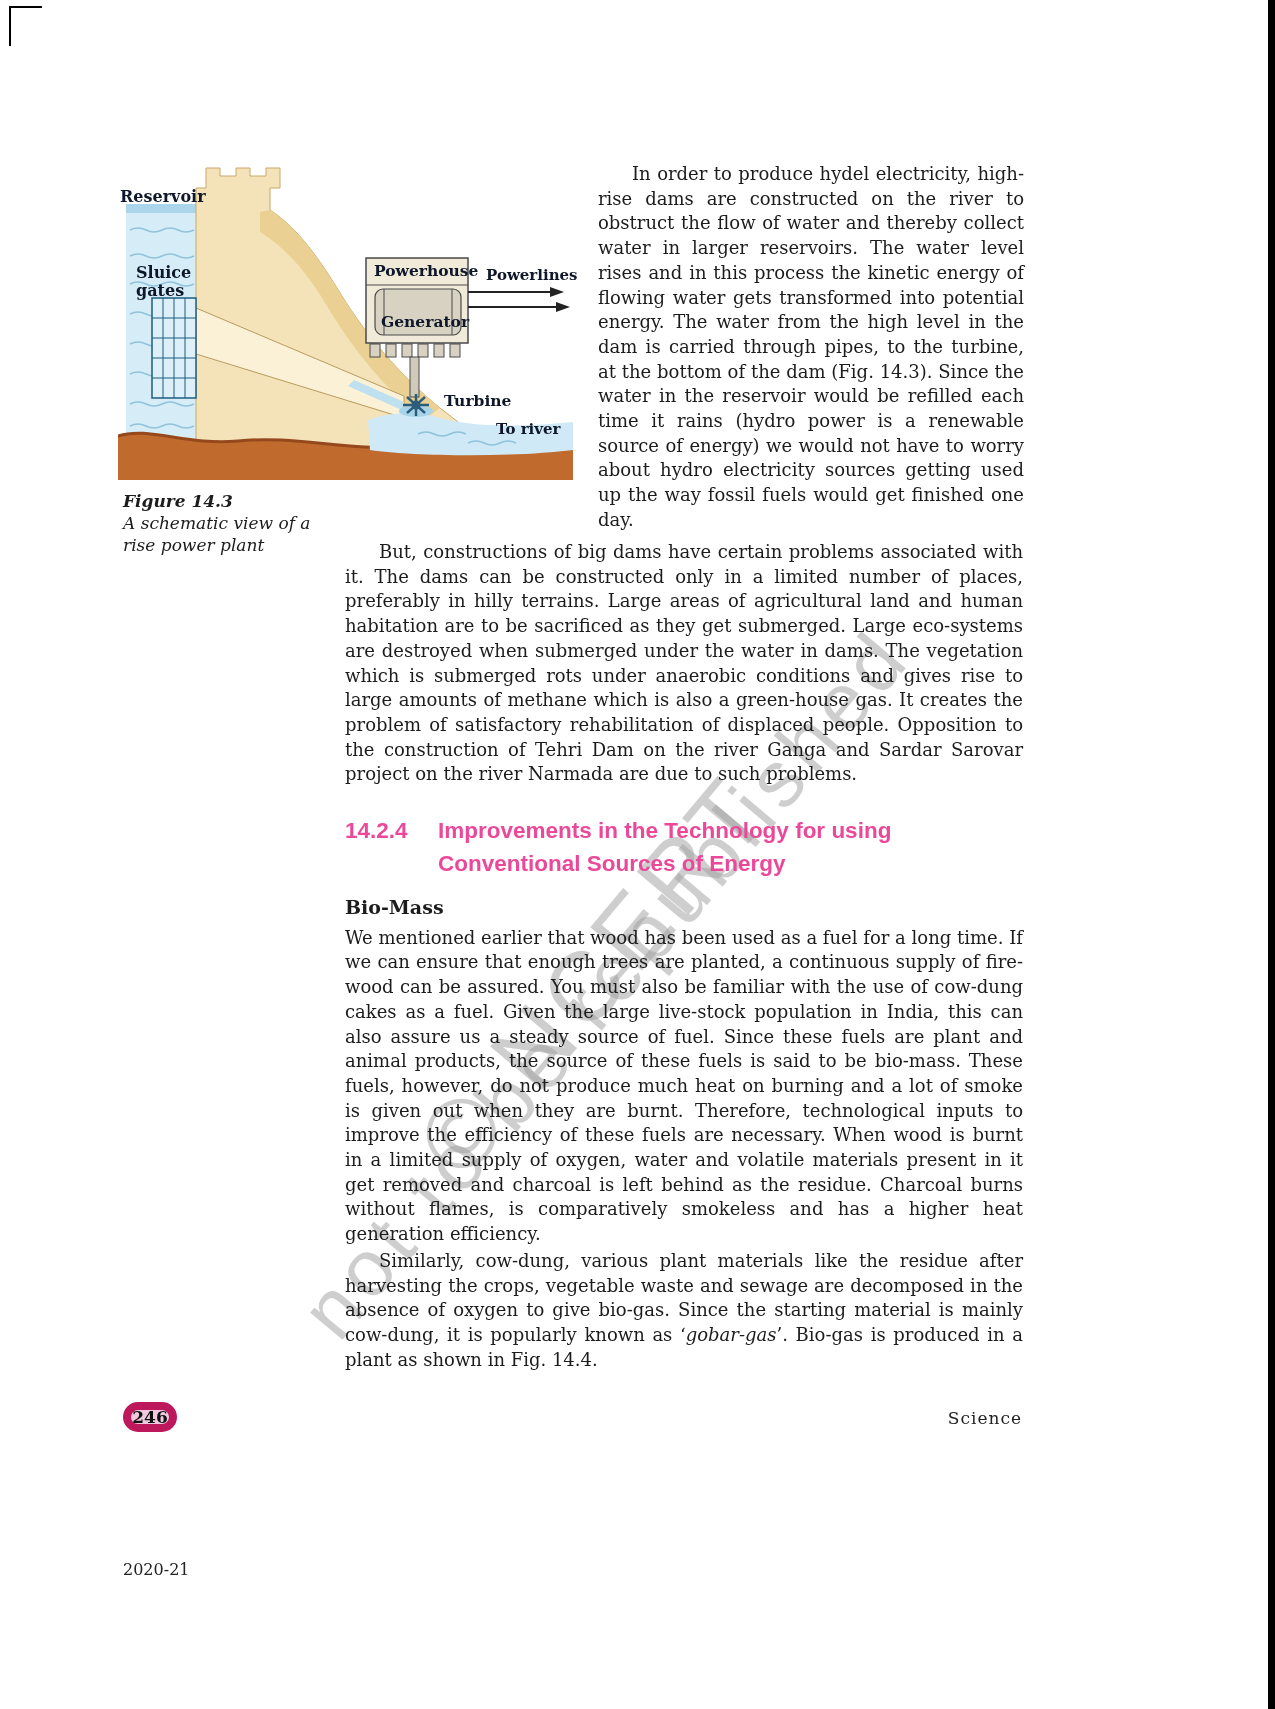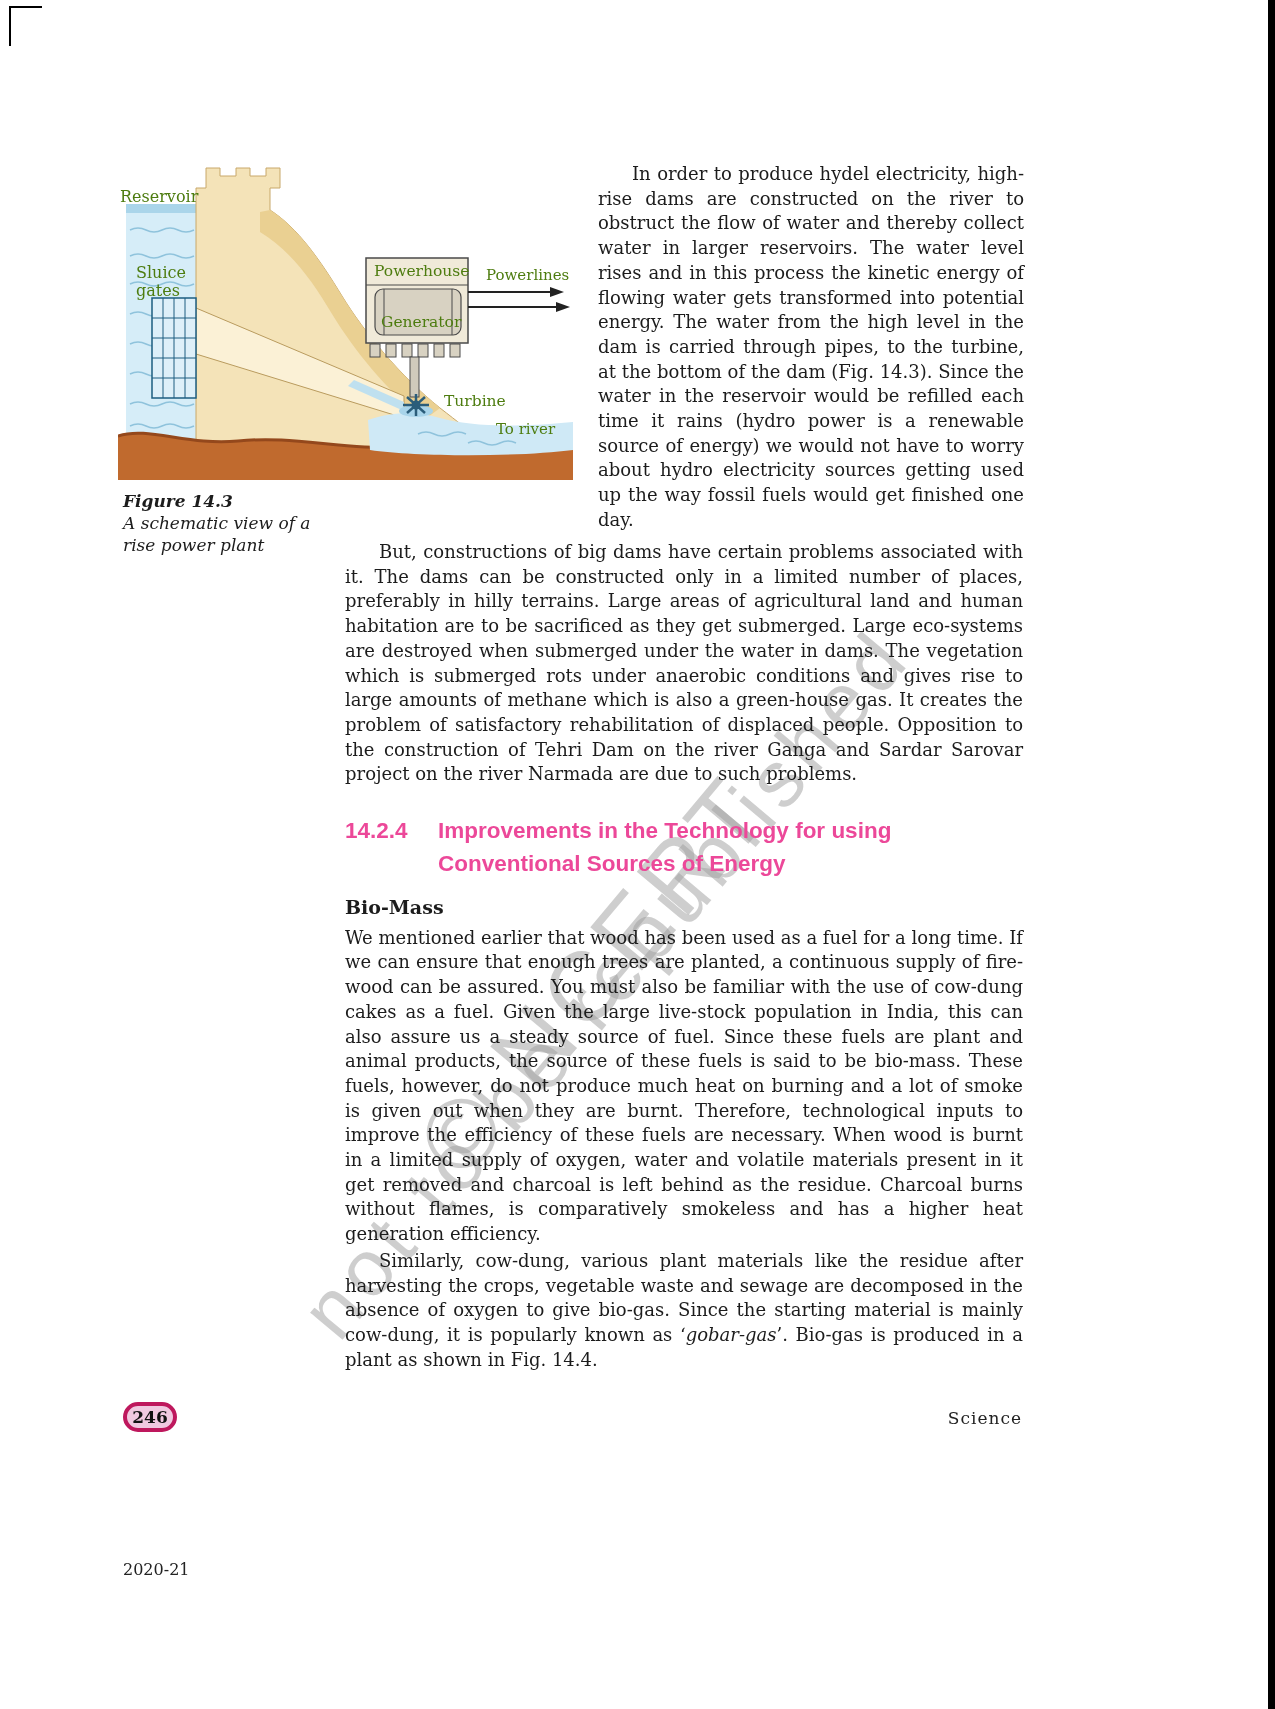--- a/index.html
+++ b/index.html
@@ -22,22 +22,23 @@
     transform-origin:0 0; z-index:1; font-weight:500;
   }
   .wm1 { left:395px; top:1125px; font-size:98px; transform:rotate(-50deg); }
   .wm2 { left:283px; top:1297px; font-size:80px; transform:rotate(-50deg); }
 
   .content { position:absolute; left:0; top:0; width:100%; height:100%; z-index:2; }
 
   
   .figure-area { position:absolute; left:118px; top:158px; width:455px; height:325px; }
   .fig-label {
-    position:absolute; font-size:16px; line-height:18px; color:#4d7c0f;
+    position:absolute; font-size:16px; line-height:18px; color:#0f172a;
     font-family:"DejaVu Serif", serif;
+    font-weight:bold;
   }
   .lbl-reservoir  { left:2px;   top:30px; }
   .lbl-sluice     { left:18px;  top:106px; width:60px; }
   .lbl-powerhouse { left:256px; top:104px; font-size:15.5px; }
   .lbl-generator  { left:263px; top:155px; font-size:15.5px; }
   .lbl-powerlines { left:368px; top:108px; font-size:15px; }
   .lbl-turbine    { left:326px; top:234px; font-size:15.5px; }
   .lbl-toriver    { left:378px; top:262px; font-size:15px; }
 
   .figure-caption { position:absolute; left:123px; top:490px; width:235px; font-size:17px; line-height:22px; }
@@ -63,21 +64,21 @@
   .biomass-heading {
     margin-top:15px; font-size:19px; font-weight:bold; text-align:left;
   }
   .para-biomass { margin-top:6px; }
   .para-biogas  { margin-top:2px; }
   .italic { font-style:italic; }
 
   
   .page-badge {
     position:absolute; left:123px; top:1402px; width:54px; height:30px;
-    background:#f0c9e0; border:4px solid #be185d; border-radius:15px;
+    background:#f0c9e0; border:8px solid #be185d; border-radius:15px;
     display:flex; align-items:center; justify-content:center;
     font-weight:bold; font-size:17px; color:#111;
   }
   .footer-subject {
     position:absolute; left:845px; top:1408px; width:177px; text-align:right;
     font-size:17px; letter-spacing:1px; color:#222;
   }
   .footer-edition {
     position:absolute; left:123px; top:1560px; width:899px; text-align:left;
     font-size:16px; color:#222;

